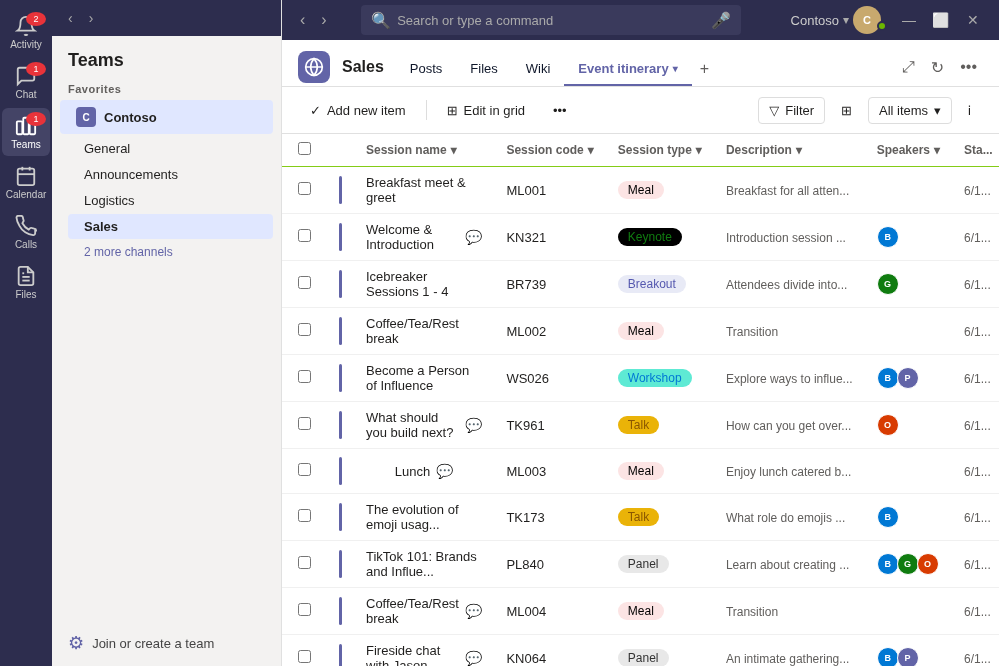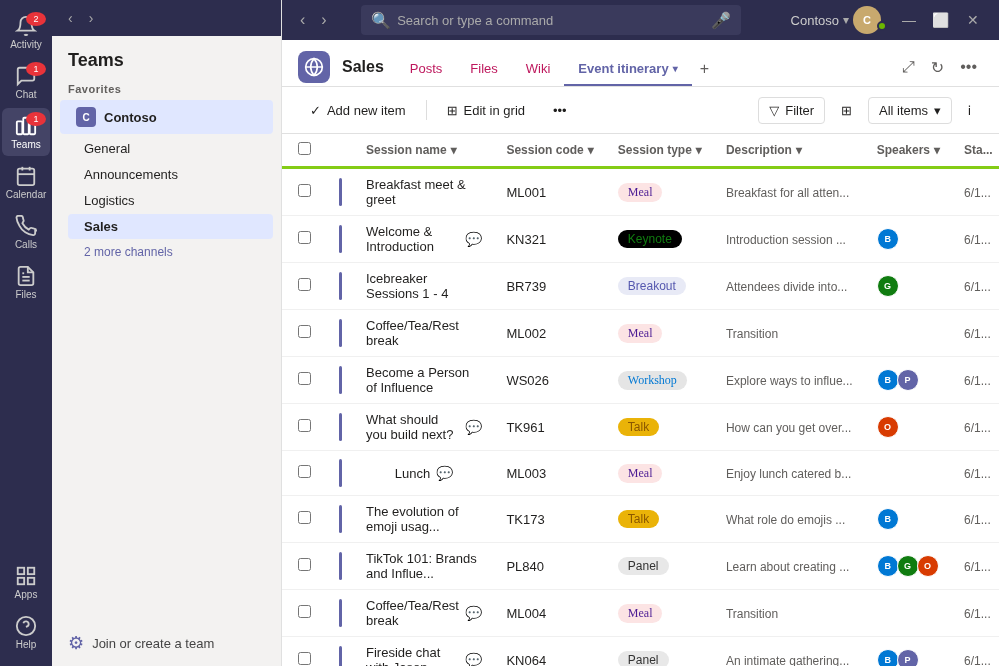--- a/index.html
+++ b/index.html
@@ -232,21 +232,21 @@
     .channel-name { font-size: 16px; font-weight: 600; color: #201f1e; }
     .channel-tabs {
       display: flex;
       align-items: center;
       gap: 0;
       margin-top: 4px;
     }
     .tab {
       padding: 8px 14px;
       font-size: 13px;
-      color: #be185d;
+      color: #0f172a;
       cursor: pointer;
       border-bottom: 2px solid transparent;
       white-space: nowrap;
     }
     .tab.active { color: #6264a7; border-bottom: 2px solid #6264a7; font-weight: 600; }
     .tab.has-arrow { display: flex; align-items: center; gap: 4px; }
     .tab-add { padding: 8px; color: #605e5c; cursor: pointer; font-size: 16px; }
     .tab-actions { margin-left: auto; display: flex; align-items: center; gap: 4px; }
     .tab-action-btn {
       background: none;
@@ -298,21 +298,21 @@
       border-bottom: 1px solid #e0e0e0;
       background: #fff;
     }
     thead th {
       padding: 8px 12px;
       text-align: left;
       font-weight: 600;
       color: #605e5c;
       font-size: 12px;
       white-space: nowrap;
-      border-bottom: 3px solid #84cc16;
+      border-bottom: 1px solid #84cc16;
     }
     thead th:first-child { width: 36px; padding-left: 16px; }
     tbody tr {
       border-bottom: 1px solid #f0f0f0;
     }
     tbody td {
       padding: 8px 12px;
       color: #201f1e;
       font-size: 13px;
       vertical-align: middle;
@@ -330,24 +330,24 @@
 
     
     .badge {
       display: inline-block;
       padding: 2px 10px;
       border-radius: 12px;
       font-size: 12px;
       font-weight: 500;
       white-space: nowrap;
     }
-    .badge-meal { background: #fce4e4; color: #4c1d95; font-family: Liberation Serif, serif; }
+    .badge-meal { background: #fce4e4; color: #000000; }
     .badge-keynote { background: #000000; color: #107c10; }
     .badge-breakout { background: #e8eaf6; color: #5558af; }
-    .badge-workshop { background: #e5e5e5; color: #0078d4; font-family: Liberation Serif, serif; }
+    .badge-workshop { background: #5eead4; color: #0078d4; }
     .badge-talk { background: #eab308; color: #8a5700; }
     .badge-panel { background: #e8e8e8; color: #333; }
 
     .speaker-avatars { display: flex; gap: 2px; }
     .sp-avatar {
       width: 22px;
       height: 22px;
       border-radius: 50%;
       background: #c8a96e;
       display: flex;
@@ -443,39 +443,20 @@
   </div>
   <div class="sidebar-icon" title="Files">
     <svg viewBox="0 0 24 24" fill="none" stroke="currentColor" stroke-width="2">
         <path d="M14 2H6a2 2 0 0 0-2 2v16a2 2 0 0 0 2 2h12a2 2 0 0 0 2-2V8z"></path>
         <polyline points="14 2 14 8 20 8"></polyline>
         <line x1="16" y1="13" x2="8" y2="13"></line>
         <line x1="16" y1="17" x2="8" y2="17"></line>
         <polyline points="10 9 9 9 8 9"></polyline>
       </svg>
     <span style="font-size:10px">Files</span>
-  </div>
-  <div class="sidebar-bottom">
-    <div class="sidebar-icon" title="Apps">
-      <svg viewBox="0 0 24 24" fill="none" stroke="currentColor" stroke-width="2">
-          <rect x="3" y="3" width="7" height="7"></rect>
-          <rect x="14" y="3" width="7" height="7"></rect>
-          <rect x="14" y="14" width="7" height="7"></rect>
-          <rect x="3" y="14" width="7" height="7"></rect>
-        </svg>
-      <span style="font-size:10px">Apps</span>
-    </div>
-    <div class="sidebar-icon" title="Help">
-      <svg viewBox="0 0 24 24" fill="none" stroke="currentColor" stroke-width="2">
-          <circle cx="12" cy="12" r="10"></circle>
-          <path d="M9.09 9a3 3 0 0 1 5.83 1c0 2-3 3-3 3"></path>
-          <line x1="12" y1="17" x2="12.01" y2="17"></line>
-        </svg>
-      <span style="font-size:10px">Help</span>
-    </div>
   </div>
 </div>
 
 <div class="teams-panel">
 
   <div style="background:#2d2d4e; padding:8px 12px; display:flex; align-items:center; gap:8px;">
     <button class="topbar-nav" style="background:none;border:none;color:#aaa;cursor:pointer;font-size:14px;padding:2px 4px;">‹</button>
     <button class="topbar-nav" style="background:none;border:none;color:#aaa;cursor:pointer;font-size:14px;padding:2px 4px;">›</button>
   </div>
   <div class="teams-panel-header">Teams</div>

